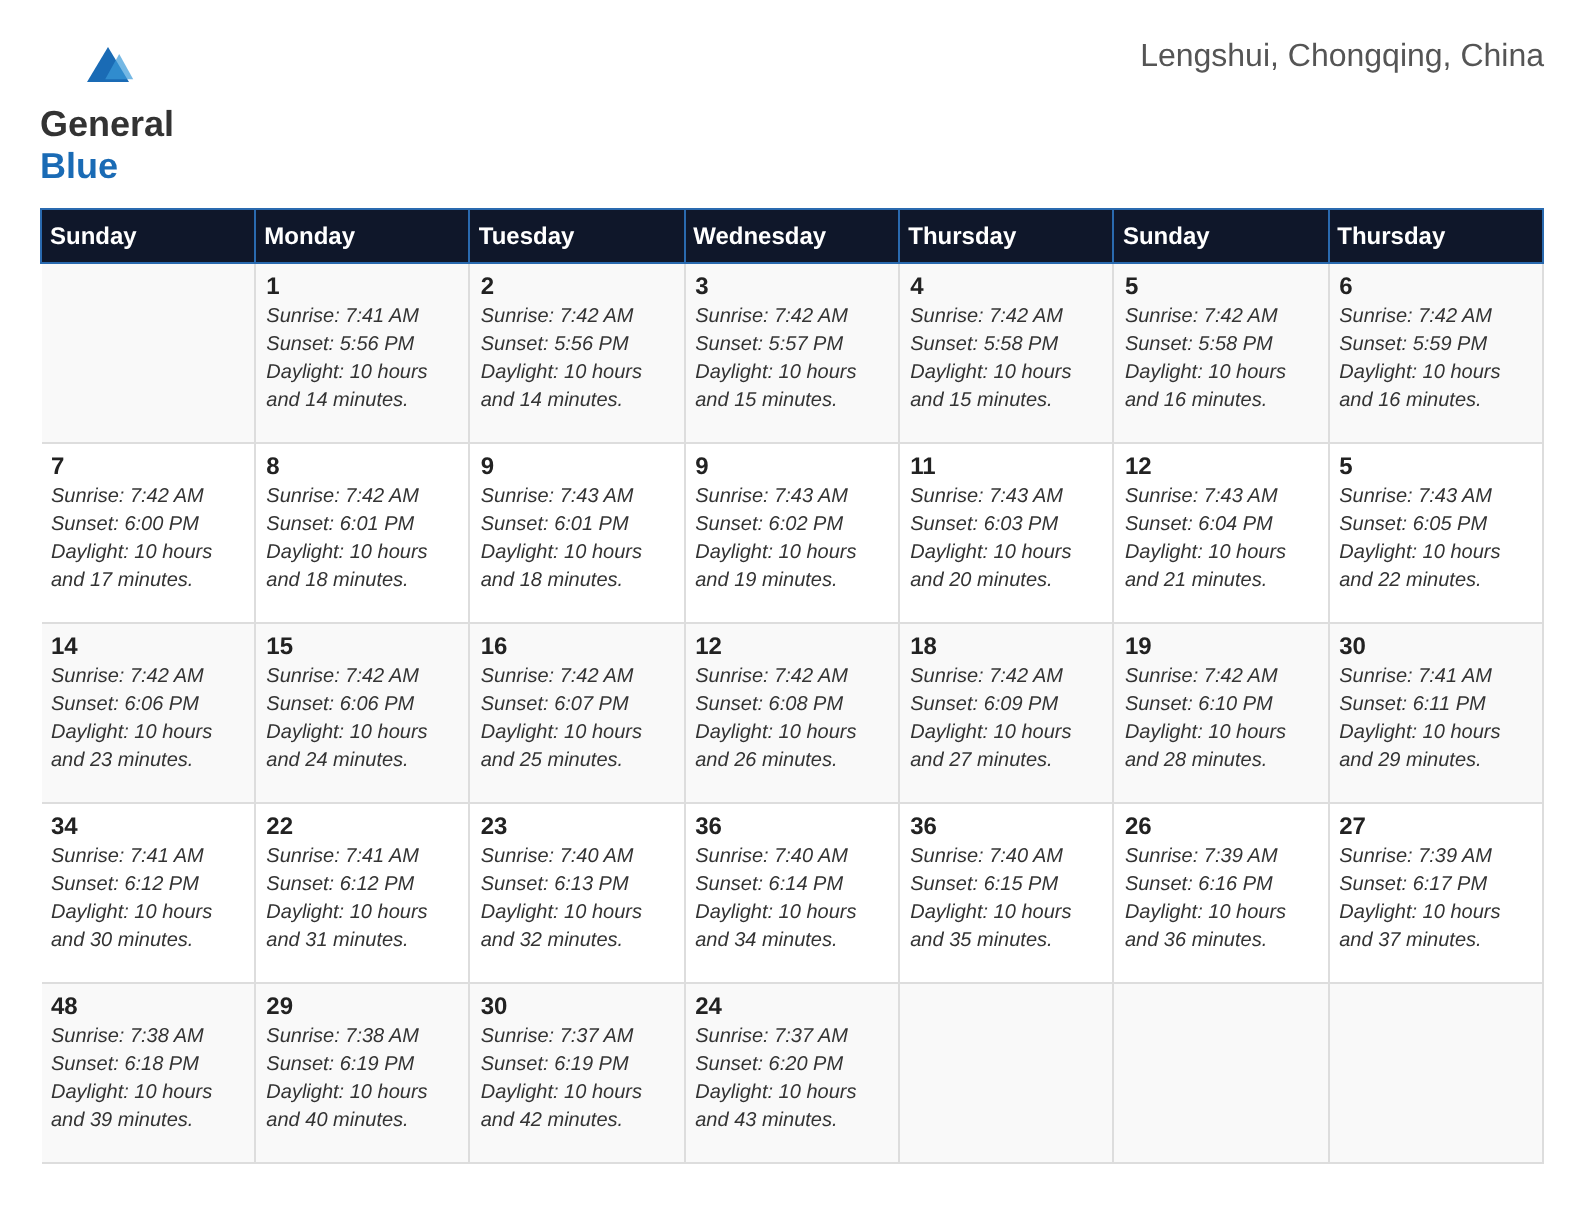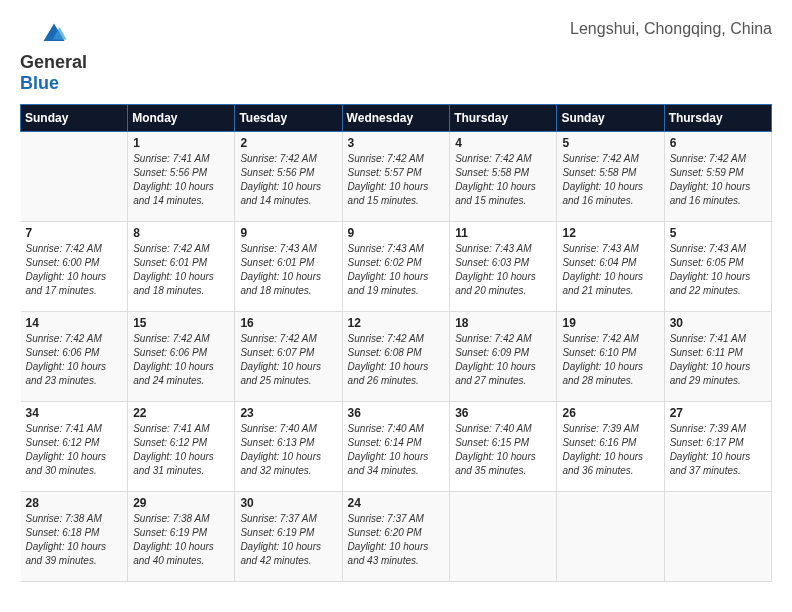--- a/index.html
+++ b/index.html
@@ -319,21 +319,21 @@
         <td>
           <div class="day-num">27</div>
           <div class="day-detail" style="white-space: pre-line;">Sunrise: 7:39 AM
 Sunset: 6:17 PM
 Daylight: 10 hours
 and 37 minutes.</div>
         </td>
       </tr>
       <tr>
         <td>
-          <div class="day-num">28</div>
+          <div class="day-num">48</div>
           <div class="day-detail" style="white-space: pre-line;">Sunrise: 7:38 AM
 Sunset: 6:18 PM
 Daylight: 10 hours
 and 39 minutes.</div>
         </td>
         <td>
           <div class="day-num">29</div>
           <div class="day-detail" style="white-space: pre-line;">Sunrise: 7:38 AM
 Sunset: 6:19 PM
 Daylight: 10 hours

